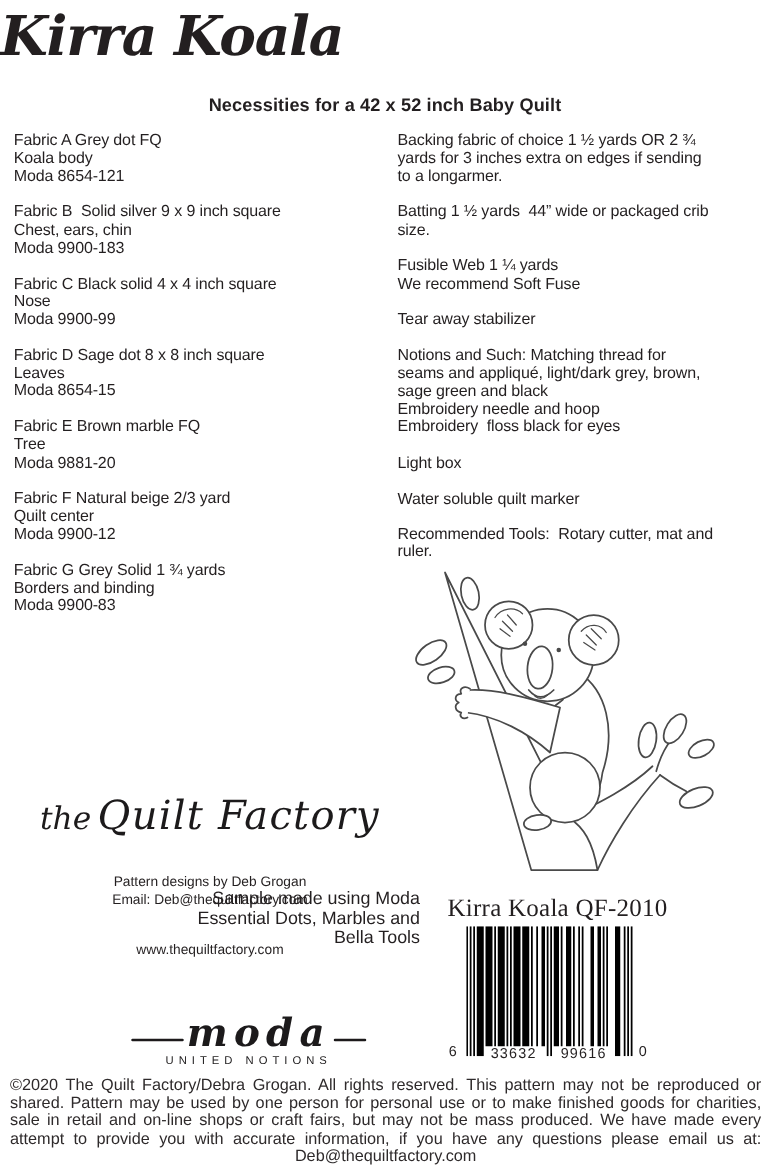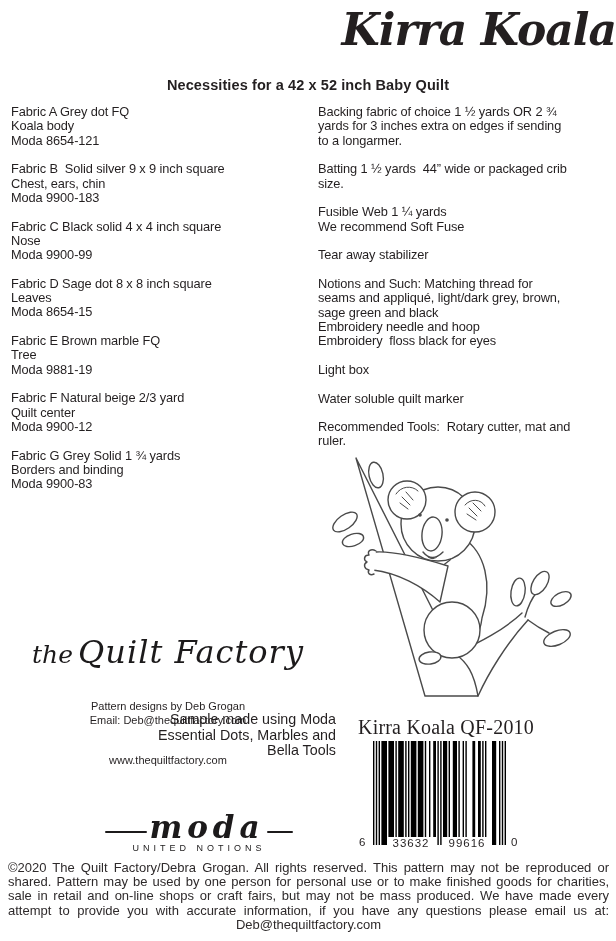--- a/index.html
+++ b/index.html
@@ -4,21 +4,21 @@
 <style>
   html,body{margin:0;padding:0;background:#888;}
   #page{
     position:relative;width:616px;height:941px;background:#ffffff;
     font-family:"Liberation Sans",sans-serif;color:#231f20;overflow:hidden;
     margin:0 auto;
   }
   .abs{position:absolute;}
   
   #title{
-    top:4px;left:0;width:616px;text-align:right;
+    top:4px;left:0;width:616px;text-align:left;
     font-family:"DejaVu Serif",serif;font-style:italic;font-weight:bold;
     font-size:44px;letter-spacing:-1px;
   }
   #subtitle{
     top:77px;left:0;width:616px;text-align:center;
     font-size:14.5px;font-weight:bold;letter-spacing:0.1px;
   }
   
   .col{font-size:12.8px;line-height:14.3px;letter-spacing:-0.1px;}
   #left-col{top:105px;left:11px;width:300px;}
@@ -91,21 +91,21 @@
         <div class="line">Moda 9900-99</div>
       </div>
       <div class="block">
         <div class="line">Fabric D Sage dot 8 x 8 inch square</div>
         <div class="line">Leaves</div>
         <div class="line">Moda 8654-15</div>
       </div>
       <div class="block">
         <div class="line">Fabric E Brown marble FQ</div>
         <div class="line">Tree</div>
-        <div class="line">Moda 9881-19</div>
+        <div class="line">Moda 9881-20</div>
       </div>
       <div class="block">
         <div class="line">Fabric F Natural beige 2/3 yard</div>
         <div class="line">Quilt center</div>
         <div class="line">Moda 9900-12</div>
       </div>
       <div class="block">
         <div class="line">Fabric G Grey Solid 1 ¾ yards</div>
         <div class="line">Borders and binding</div>
         <div class="line">Moda 9900-83</div>

